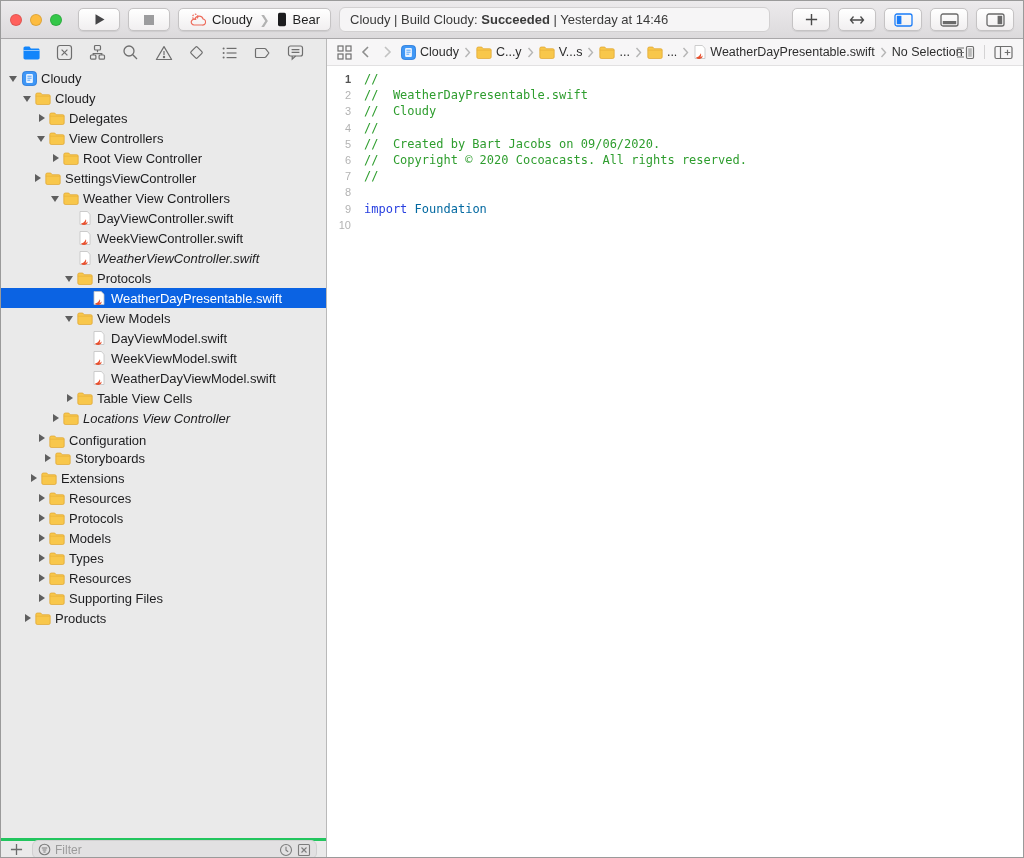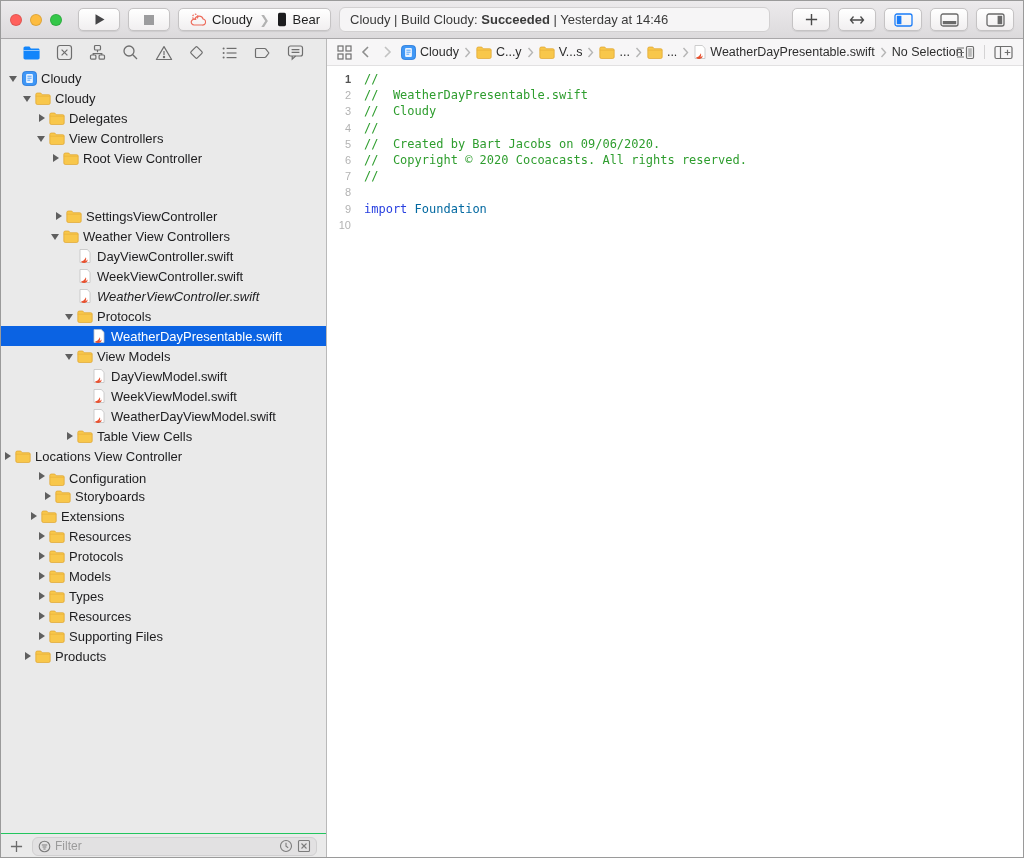--- a/index.html
+++ b/index.html
@@ -31,21 +31,21 @@
 
   .tree { flex:1; overflow:hidden; padding-top:2px; font-size:13px; color:#1d1d1f; }
   .row { height:20px; display:flex; align-items:center; white-space:nowrap; }
   .row.selected { background:var(--sel,#0b63e3); color:#fff; }
   .disc { width:13px; height:20px; position:relative; flex:none; }
   .disc.closed::after { content:""; position:absolute; left:4px; top:6px; border-left:6px solid #5f5f5f; border-top:4px solid transparent; border-bottom:4px solid transparent; }
   .disc.open::after { content:""; position:absolute; left:2px; top:8px; border-top:6px solid #5f5f5f; border-left:4px solid transparent; border-right:4px solid transparent; }
   .tree-icon { width:18px; flex:none; display:flex; align-items:center; justify-content:center; }
   .row-label { margin-left:3px; }
 
-  .filter-bar { height:25px; flex:none; border-top:1px solid #22c55e; display:flex; align-items:center; padding:0 9px; gap:9px;justify-content:center; }
+  .filter-bar { height:20px; flex:none; border-top:3px solid #22c55e; display:flex; align-items:center; padding:0 9px; gap:9px;justify-content:center; }
   .filter-field { flex:1; height:19px; background:#e2e1e2; border:1px solid #d1d0d1; border-radius:6px; display:flex; align-items:center; padding:0 5px; gap:4px; }
   .filter-field input { flex:1; min-width:0; background:transparent; border:none; outline:none; font-family:"Liberation Sans",sans-serif; font-size:12px; color:#333; }
   .filter-field input::placeholder { color:#9b9b9b; }
 
   
   .editor { flex:1; background:#fff; display:flex; flex-direction:column; min-width:0; }
   .jumpbar { height:27px; flex:none; background:#f7f6f7; border-bottom:1px solid #e2e1e2; display:flex; align-items:center; padding:0 10px; font-size:12.5px; color:#2e2e2e; gap:5px; white-space:nowrap; }
   .jb-chevnav { padding:0 4px; display:flex; align-items:center; }
   .bc-item { display:flex; align-items:center; gap:4px; }
   .jb-right { margin-left:auto; display:flex; align-items:center; gap:9px; }
@@ -273,21 +273,21 @@
           <div class="row" style="padding-left: 48px;">
             <span class="disc closed"></span>
             <span class="tree-icon">
               <svg width="16" height="13" viewBox="0 0 16 13">
                 <path d="M.8 2.4C.8 1.6 1.4 1 2.2 1h3.6l1.3 1.7h6.7c.8 0 1.4.6 1.4 1.4v7c0 .8-.6 1.4-1.4 1.4H2.2C1.4 12.5.8 11.9.8 11.1Z" fill="#F8C74B" stroke="#dfa52f" stroke-width=".7"></path>
                 <path d="M.8 4.2h14.4" stroke="#eab23e" stroke-width=".7"></path>
               </svg>
             </span>
             <span class="row-label">Root View Controller</span>
           </div>
-          <div class="row" style="padding-left: 51px; margin-top: 38px;">
+          <div class="row" style="padding-left: 30px;">
             <span class="disc closed"></span>
             <span class="tree-icon">
               <svg width="16" height="13" viewBox="0 0 16 13">
                 <path d="M.8 2.4C.8 1.6 1.4 1 2.2 1h3.6l1.3 1.7h6.7c.8 0 1.4.6 1.4 1.4v7c0 .8-.6 1.4-1.4 1.4H2.2C1.4 12.5.8 11.9.8 11.1Z" fill="#F8C74B" stroke="#dfa52f" stroke-width=".7"></path>
                 <path d="M.8 4.2h14.4" stroke="#eab23e" stroke-width=".7"></path>
               </svg>
             </span>
             <span class="row-label">SettingsViewController</span>
           </div>
           <div class="row" style="padding-left: 48px;">
@@ -393,21 +393,21 @@
           <div class="row" style="padding-left: 62px;">
             <span class="disc closed"></span>
             <span class="tree-icon">
               <svg width="16" height="13" viewBox="0 0 16 13">
                 <path d="M.8 2.4C.8 1.6 1.4 1 2.2 1h3.6l1.3 1.7h6.7c.8 0 1.4.6 1.4 1.4v7c0 .8-.6 1.4-1.4 1.4H2.2C1.4 12.5.8 11.9.8 11.1Z" fill="#F8C74B" stroke="#dfa52f" stroke-width=".7"></path>
                 <path d="M.8 4.2h14.4" stroke="#eab23e" stroke-width=".7"></path>
               </svg>
             </span>
             <span class="row-label">Table View Cells</span>
           </div>
-          <div class="row" style="">
+          <div class="row" style="padding-left: 48px; font-style: italic;">
             <span class="disc closed"></span>
             <span class="tree-icon">
               <svg width="16" height="13" viewBox="0 0 16 13">
                 <path d="M.8 2.4C.8 1.6 1.4 1 2.2 1h3.6l1.3 1.7h6.7c.8 0 1.4.6 1.4 1.4v7c0 .8-.6 1.4-1.4 1.4H2.2C1.4 12.5.8 11.9.8 11.1Z" fill="#F8C74B" stroke="#dfa52f" stroke-width=".7"></path>
                 <path d="M.8 4.2h14.4" stroke="#eab23e" stroke-width=".7"></path>
               </svg>
             </span>
             <span class="row-label">Locations View Controller</span>
           </div>
           <div class="row" style="padding-left: 34px; align-items: flex-end;">

